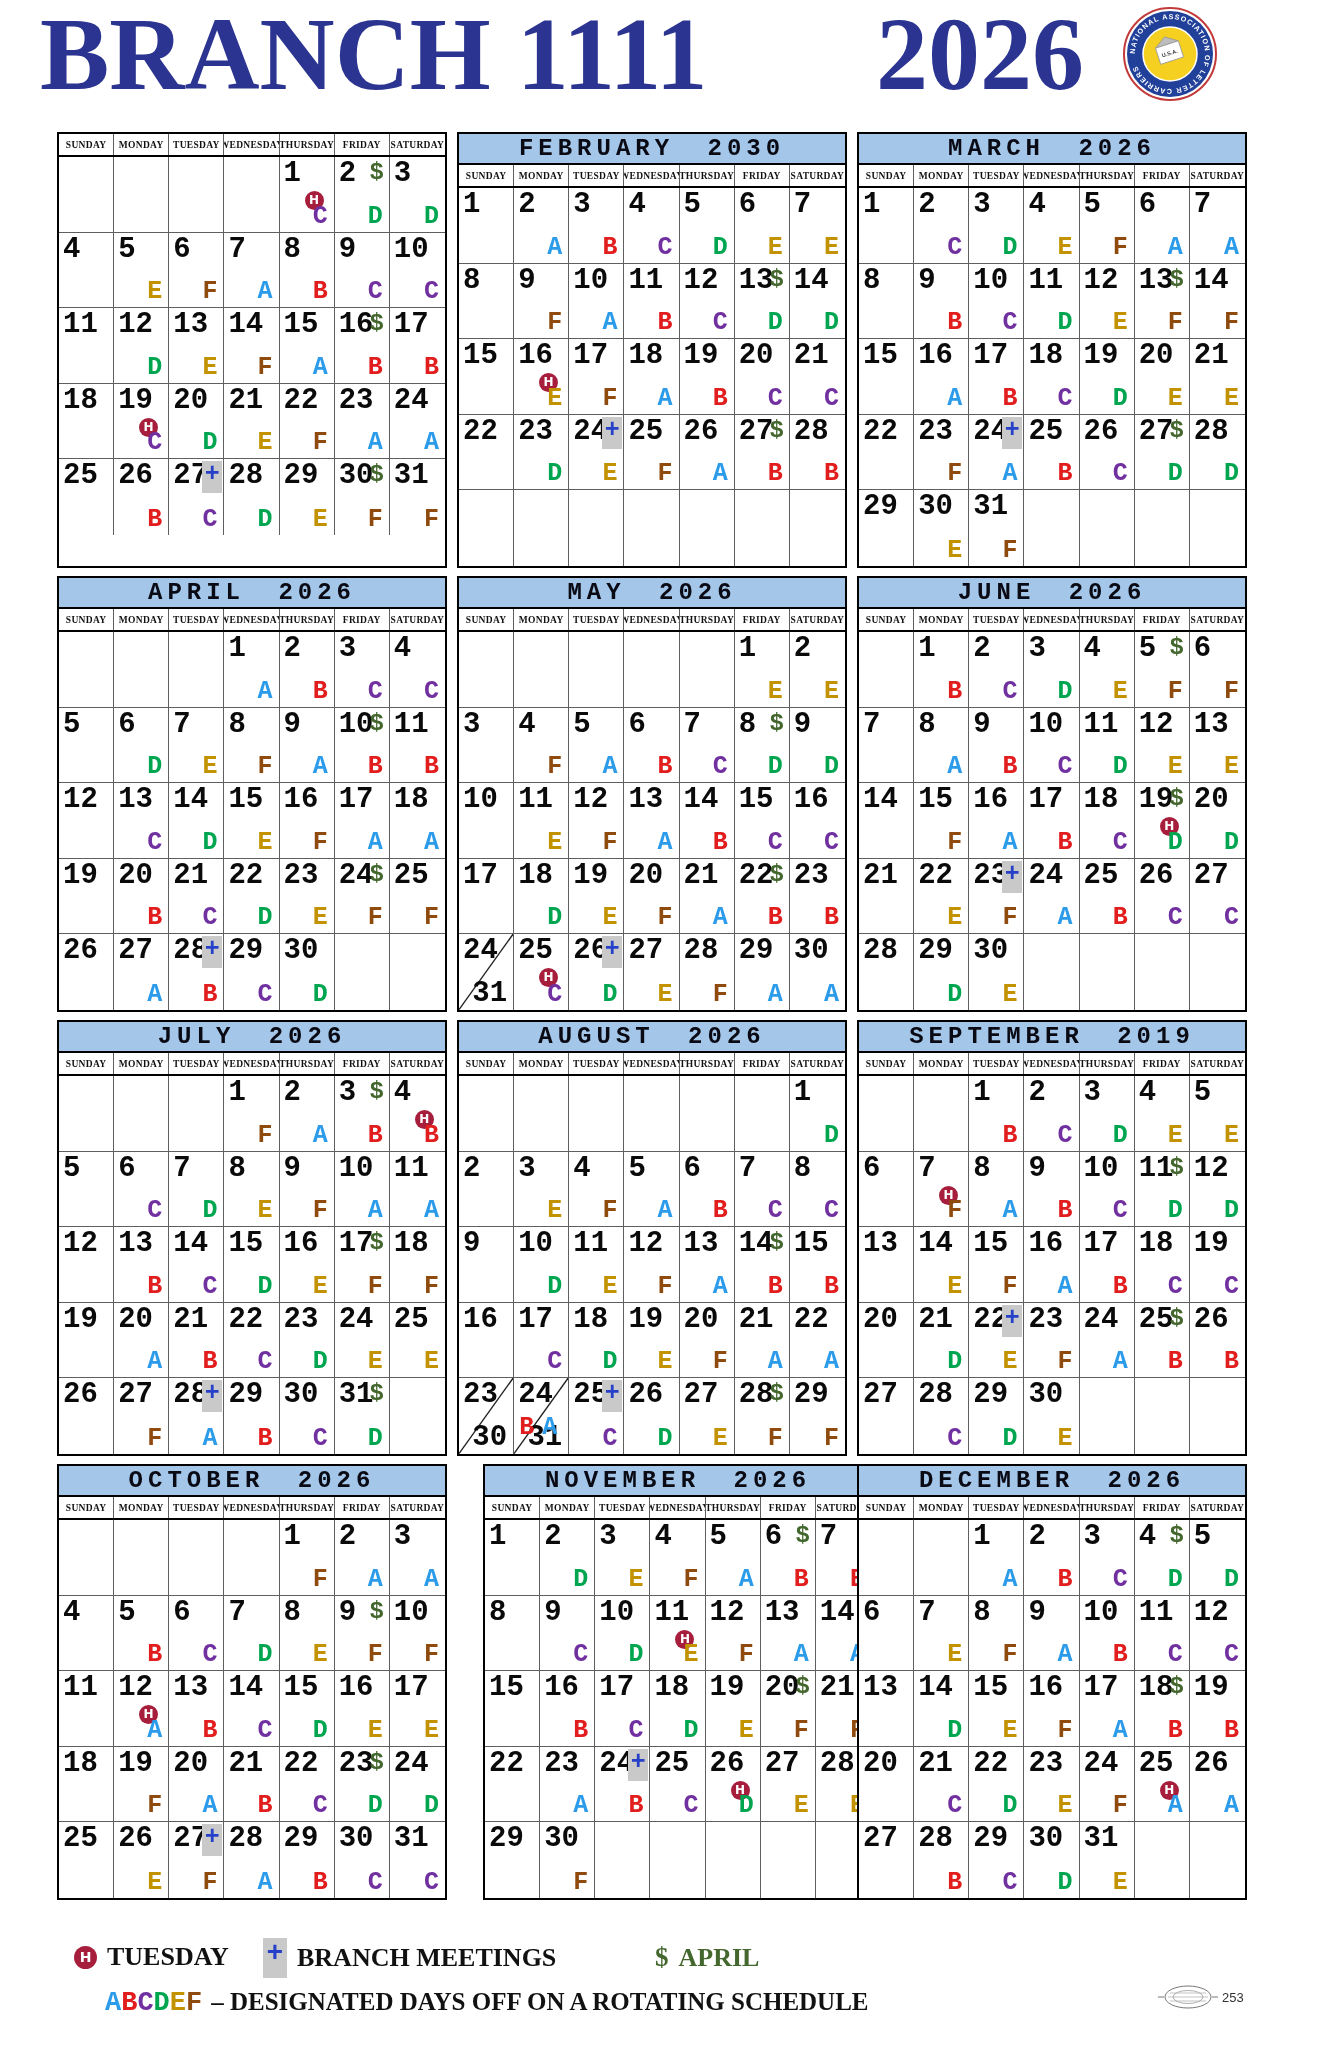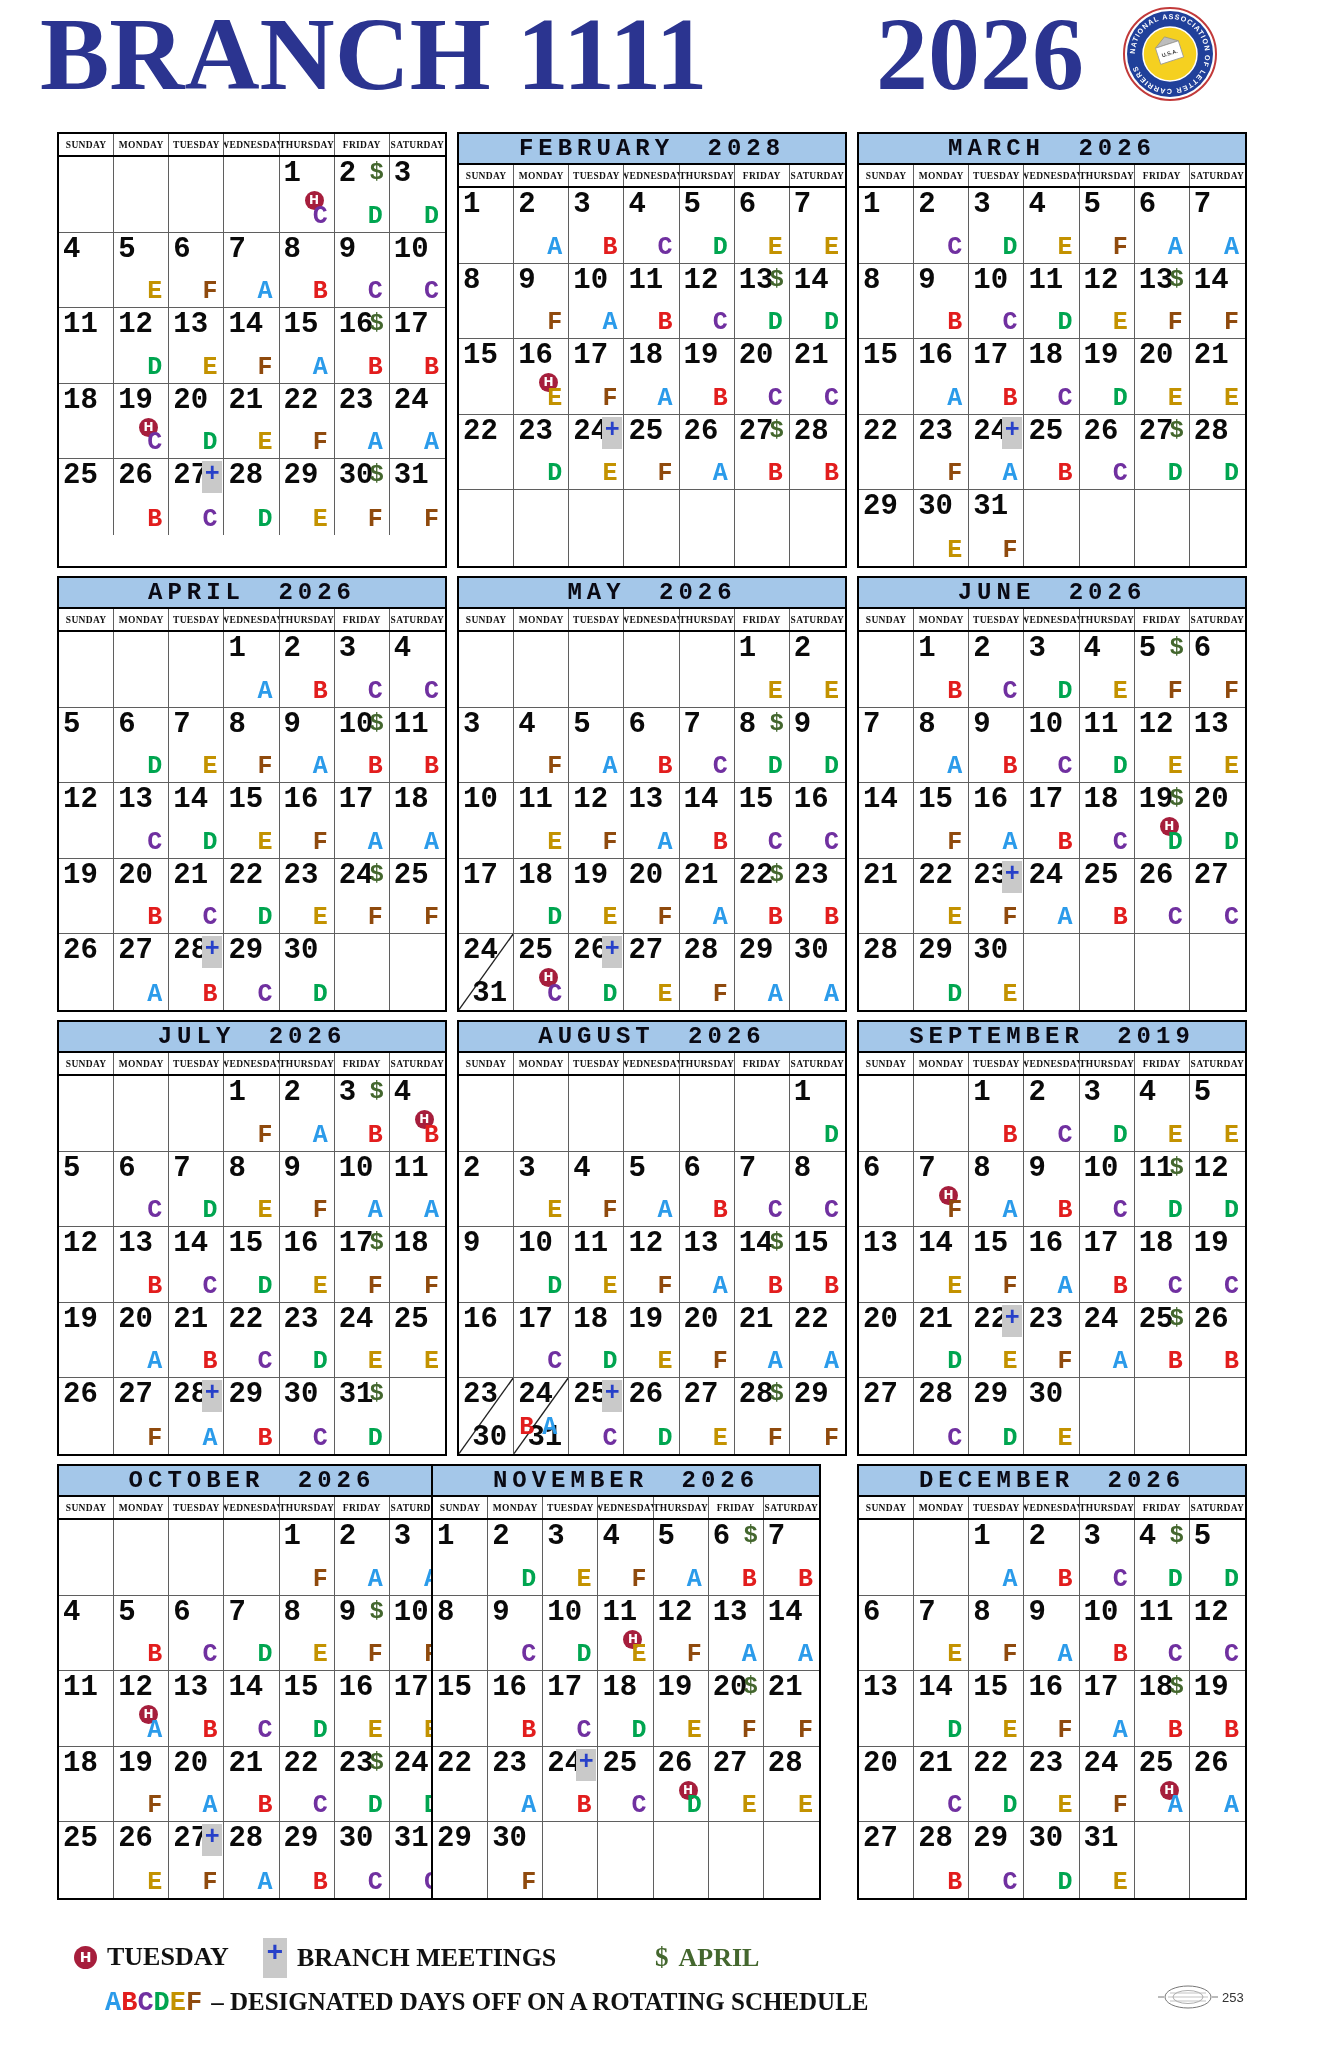--- a/index.html
+++ b/index.html
@@ -214,21 +214,21 @@
           <span class="p">$</span>
           <span class="r" style="color: rgb(143, 74, 13);">F</span>
         </div>
         <div class="cell lastc lastr">
           <span class="d">31</span>
           <span class="r" style="color: rgb(143, 74, 13);">F</span>
         </div>
       </div>
     </div>
     <div class="month" style="left: 457px; top: 132px;">
-      <div class="mtitle">FEBRUARY 2028</div>
+      <div class="mtitle">FEBRUARY 2030</div>
       <div class="dowrow">
         <div class="dow">SUNDAY</div>
         <div class="dow">MONDAY</div>
         <div class="dow">TUESDAY</div>
         <div class="dow">WEDNESDAY</div>
         <div class="dow">THURSDAY</div>
         <div class="dow">FRIDAY</div>
         <div class="dow">SATURDAY</div>
       </div>
       <div class="weeks">
@@ -1474,21 +1474,21 @@
         <div class="cell lastr">
           <span class="d">30</span>
           <span class="r" style="color: rgb(112, 48, 160);">C</span>
         </div>
         <div class="cell lastc lastr">
           <span class="d">31</span>
           <span class="r" style="color: rgb(112, 48, 160);">C</span>
         </div>
       </div>
     </div>
-    <div class="month" style="left: 431px; top: 1464px;">
+    <div class="month" style="left: 483px; top: 1464px;">
       <div class="mtitle">NOVEMBER 2026</div>
       <div class="dowrow">
         <div class="dow">SUNDAY</div>
         <div class="dow">MONDAY</div>
         <div class="dow">TUESDAY</div>
         <div class="dow">WEDNESDAY</div>
         <div class="dow">THURSDAY</div>
         <div class="dow">FRIDAY</div>
         <div class="dow">SATURDAY</div>
       </div>

